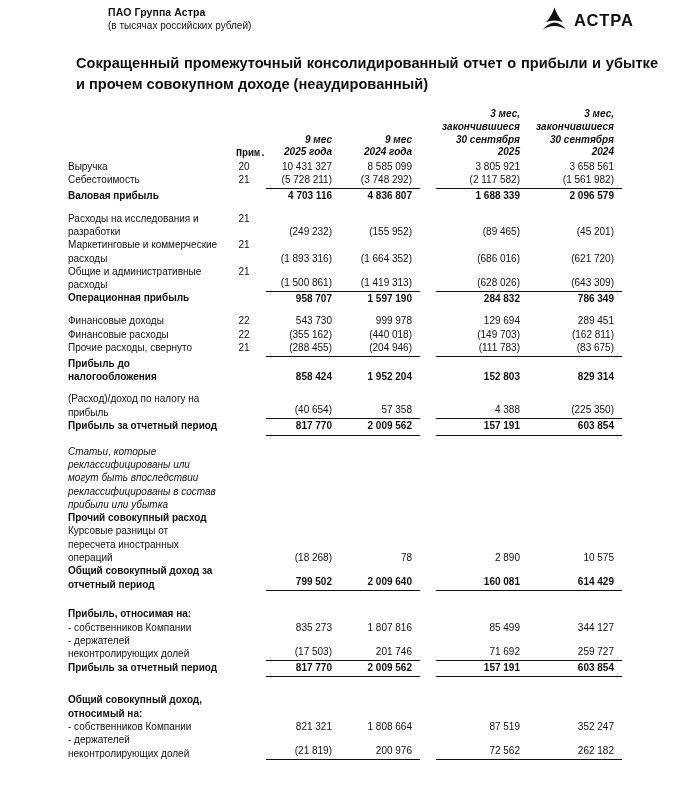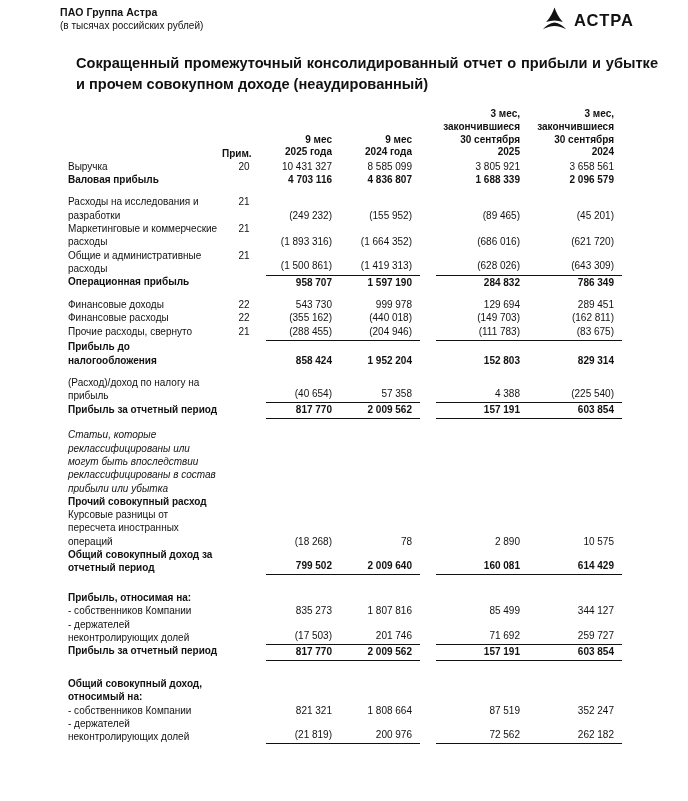--- a/index.html
+++ b/index.html
@@ -24,21 +24,21 @@
   }
 
   
   .doc-header {
     display: flex;
     align-items: flex-start;
     justify-content: space-between;
     padding: 0 12px 0 60px;
     height: 34px;
   }
-  .entity-block { line-height: 1.28; }
+  .entity-block { line-height: 1.28; margin-left: 48px; }
   .entity-name {
     font-size: 10.5px;
     font-weight: bold;
     letter-spacing: .1px;
   }
   .entity-units {
     font-size: 10px;
     font-weight: normal;
     margin-top: 1px;
   }
@@ -107,34 +107,36 @@
     padding-right: 8px;
     line-height: 13.3px;
     white-space: nowrap;
     vertical-align: bottom;
   }
   .fin td.gap { padding: 0; }
 
   
   .fin th.hlabel, .fin th.hgap, .fin th.hpad { }
   .fin th.hnote {
-    text-align: left;
+    text-align: right;
     font-weight: bold;
     font-size: 10px;
     vertical-align: bottom;
     padding-bottom: 1px;
+    font-family: Liberation Mono, monospace;
   }
   .fin th.hnum {
     text-align: right;
     padding-right: 8px;
     font-weight: bold;
     font-size: 10px;
     line-height: 12.6px;
     vertical-align: bottom;
     padding-bottom: 1px;
+    font-style: italic;
   }
 
   
   tr.bold td { font-weight: bold; }
   td.b { font-weight: bold; }
   td.italic { font-style: italic; }
   tr.spacer td { height: 9px; line-height: 9px; font-size: 1px; }
   tr.spacer-lg td { height: 16px; line-height: 16px; font-size: 1px; }
   td.rule-bottom { border-bottom: 1px solid #111; padding-bottom: 2px; }
   td.rule-both {
@@ -216,20 +218,30 @@
       <tr>
         <td class="lbl">Выручка</td>
         <td class="note">20</td>
         <td class="num">10 431 327</td>
         <td class="num">8 585 099</td>
         <td class="gap"></td>
         <td class="num">3 805 921</td>
         <td class="num">3 658 561</td>
         <td></td>
       </tr>
+      <tr>
+        <td class="lbl">Себестоимость</td>
+        <td class="note">21</td>
+        <td class="num rule-bottom">(5 728 211)</td>
+        <td class="num rule-bottom">(3 748 292)</td>
+        <td class="gap"></td>
+        <td class="num rule-bottom">(2 117 582)</td>
+        <td class="num rule-bottom">(1 561 982)</td>
+        <td></td>
+      </tr>
       <tr class="bold">
         <td class="lbl">Валовая прибыль</td>
         <td class="note"></td>
         <td class="num">4 703 116</td>
         <td class="num">4 836 807</td>
         <td class="gap"></td>
         <td class="num">1 688 339</td>
         <td class="num">2 096 579</td>
         <td></td>
       </tr>
@@ -328,21 +340,21 @@
           <td colspan="8"></td>
         </tr>
 
       <tr>
         <td class="lbl">(Расход)/доход по налогу на прибыль</td>
         <td class="note"></td>
         <td class="num rule-bottom">(40 654)</td>
         <td class="num rule-bottom">57 358</td>
         <td class="gap"></td>
         <td class="num rule-bottom">4 388</td>
-        <td class="num rule-bottom">(225 540)</td>
+        <td class="num rule-bottom">(225 350)</td>
         <td></td>
       </tr>
       <tr class="bold">
         <td class="lbl">Прибыль за отчетный период</td>
         <td class="note"></td>
         <td class="num rule-bottom">817 770</td>
         <td class="num rule-bottom">2 009 562</td>
         <td class="gap"></td>
         <td class="num rule-bottom">157 191</td>
         <td class="num rule-bottom">603 854</td>

